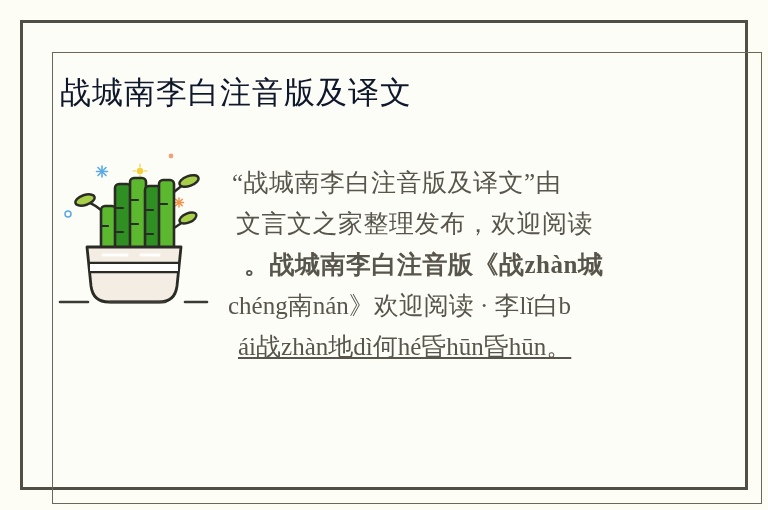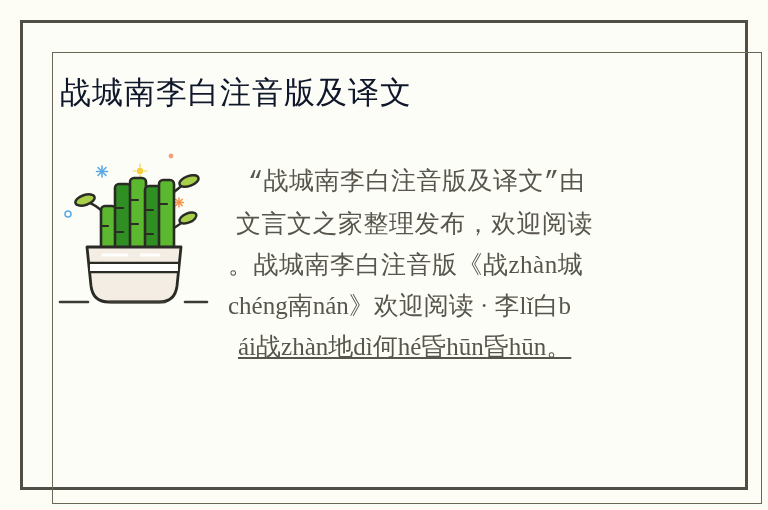--- a/index.html
+++ b/index.html
@@ -83,23 +83,23 @@
     height: 240px;
   }
   .body-line {
     font-family: "Liberation Serif", "DejaVu Serif", serif;
     font-size: 25px;
     color: #57554c;
     line-height: 41px;
     white-space: nowrap;
     letter-spacing: 0.5px;
   }
-  .body-line.l1 { margin-left: 20px; font-family: Liberation Mono, monospace; }
+  .body-line.l1 { margin-left: 4px; }
   .body-line.l2 { margin-left: 8px; }
-  .body-line.l3 { margin-left: 0px; }
+  .body-line.l3 { margin-left: 16px; font-weight: bold; }
   .body-line.l4 { margin-left: 0px; letter-spacing: 0px; }
   .body-line.l5 { margin-left: 10px; letter-spacing: 0px; text-decoration: underline; }
 </style>
 </head>
 <body>
 
 <div class="page">
 
   <div class="frame-outer">
     <div class="frame-inner"></div>

